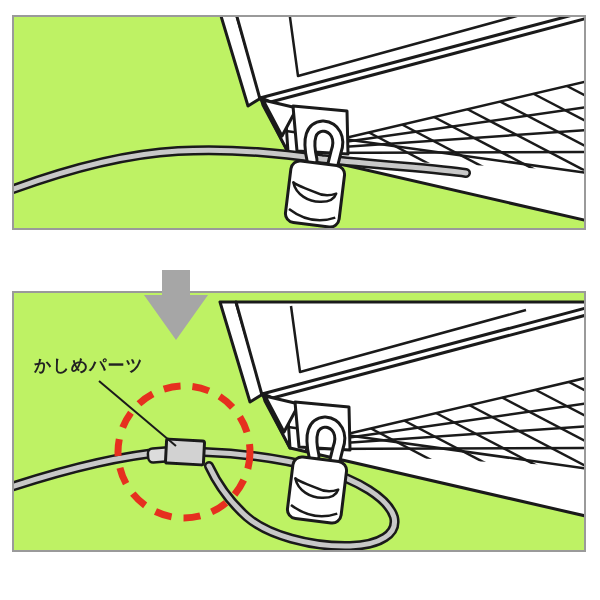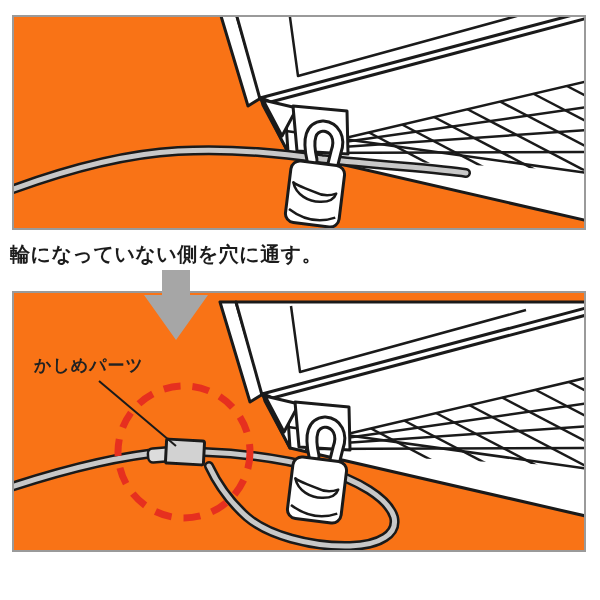--- a/index.html
+++ b/index.html
@@ -2,21 +2,21 @@
 <html><head>
 <meta charset="utf-8">
 <style>
   html,body{margin:0;padding:0;background:#ffffff;}
   .figure{
     position:relative;width:600px;height:600px;background:#ffffff;overflow:hidden;
     font-family:"Liberation Sans","DejaVu Sans",sans-serif;
   }
   .panel{
     position:absolute;left:12px;width:570px;
-    border:2px solid #9a9a9a;background:#f97316;overflow:hidden;
+    border:2px solid #9a9a9a;background:#bef264;overflow:hidden;
   }
   .panel-top{top:15px;height:211px;}
   .panel-bottom{top:291px;height:257px;}
   .panel svg{display:block;width:100%;height:100%;}
   .caption{
     position:absolute;left:10px;color:#1c1c1c;font-size:20px;font-weight:bold;
     letter-spacing:0.5px;white-space:nowrap;
   }
   .caption-1{top:241px;}
   .caption-2{top:558px;}
@@ -94,21 +94,20 @@
       <g>
         <path d="M8,191 C70,168 125,154 178,151 C235,148 285,154 322,159 C390,166 442,169 466,173" fill="none" stroke="#1a1a1a" stroke-width="10" stroke-linecap="round"></path>
         <path d="M8,191 C70,168 125,154 178,151 C235,148 285,154 322,159 C390,166 442,169 466,173" fill="none" stroke="#c8c8c8" stroke-width="5" stroke-linecap="round"></path>
       </g>
       <g>
         <use href="#padlock"></use>
       </g>
     </svg>
   </div>
 
-  <div class="caption caption-1">輪になっていない側を穴に通す。</div>
 
   <div class="down-arrow">
     <svg viewBox="0 0 64 71" width="64" height="71">
       <path d="M18,0 L46,0 L46,25 L64,25 L32,70 L0,25 L18,25 Z" fill="#a6a6a6"></path>
     </svg>
   </div>
 
   <div class="panel panel-bottom">
     <svg viewBox="14 293 570 257">
       <g>

